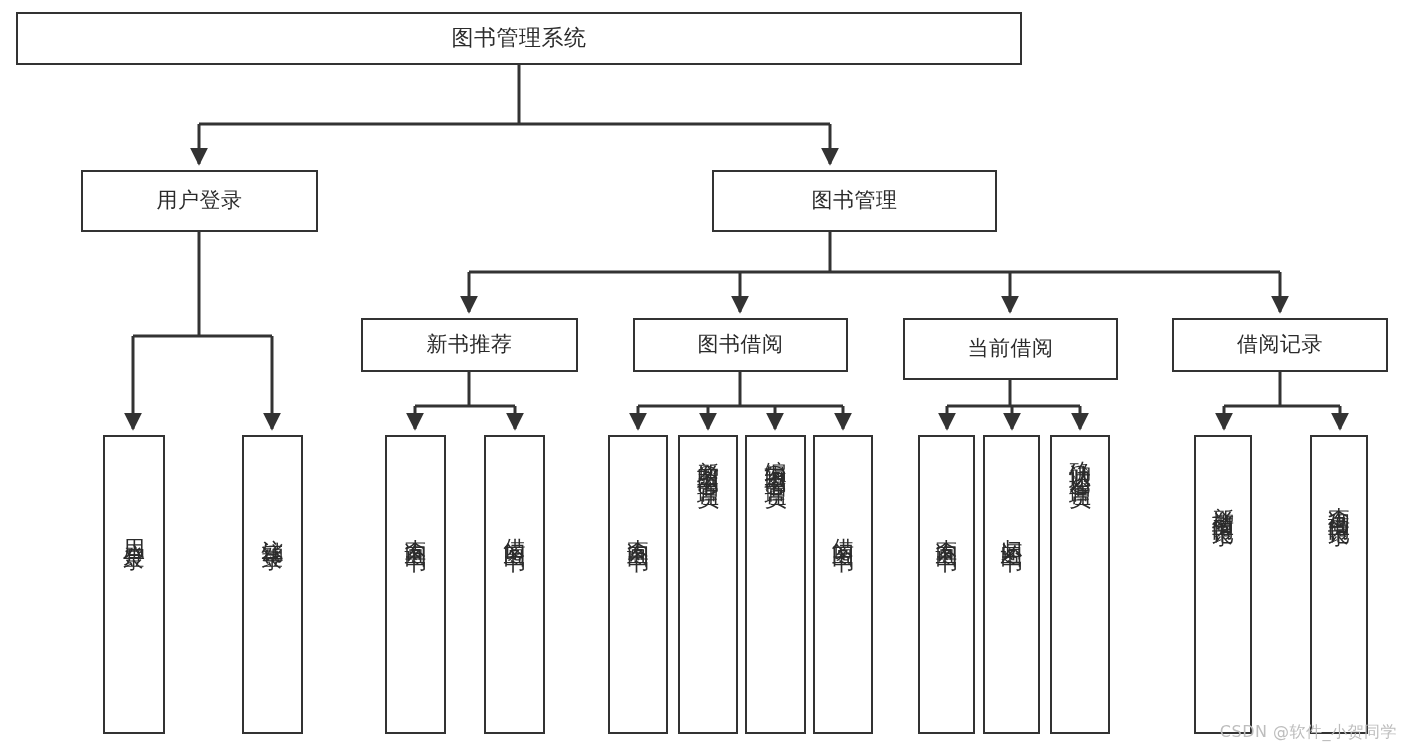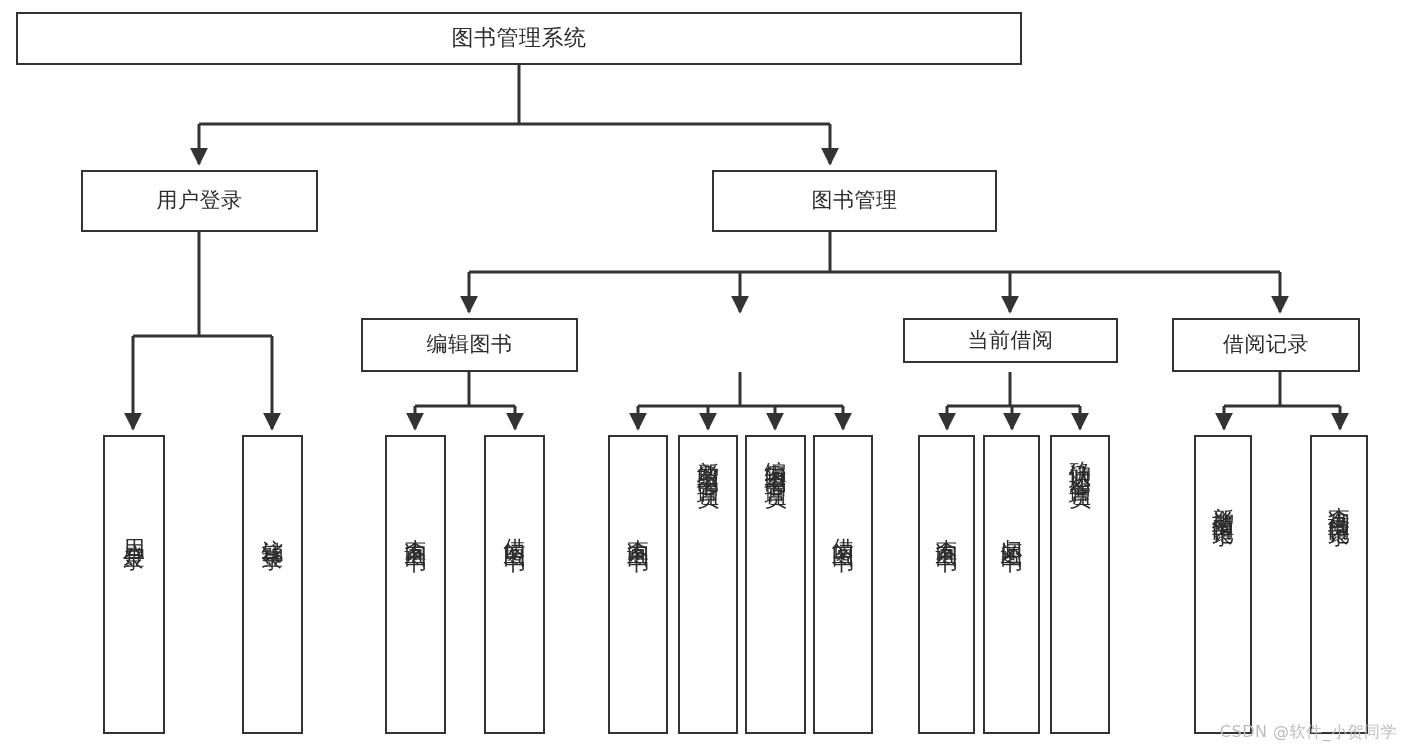--- a/index.html
+++ b/index.html
@@ -124,26 +124,29 @@
   </div>
 
   <div class="node h" style="left:81px;top:170px;width:237px;height:62px;">
     <span class="label">用户登录</span>
   </div>
   <div class="node h" style="left:712px;top:170px;width:285px;height:62px;">
     <span class="label">图书管理</span>
   </div>
 
   <div class="node h" style="left:361px;top:318px;width:217px;height:54px;">
-    <span class="label">编辑图书</span>
+    <span class="label">新书推荐</span>
   </div>
-  <div class="node h" style="left:903px;top:318px;width:215px;height:45px;">
+  <div class="node h" style="left:633px;top:318px;width:215px;height:54px;">
+    <span class="label">图书借阅</span>
+  </div>
+  <div class="node h" style="left:903px;top:318px;width:215px;height:62px;">
     <span class="label">当前借阅</span>
   </div>
-  <div class="node h" style="left:1172px;top:318px;width:188px;height:54px;">
+  <div class="node h" style="left:1172px;top:318px;width:216px;height:54px;">
     <span class="label">借阅记录</span>
   </div>
 
   <div class="node v mid" style="left:103px;top:435px;width:62px;height:299px;">
     <span class="label">用户登录</span>
   </div>
   <div class="node v mid" style="left:242px;top:435px;width:61px;height:299px;">
     <span class="label">注销登录</span>
   </div>
 

